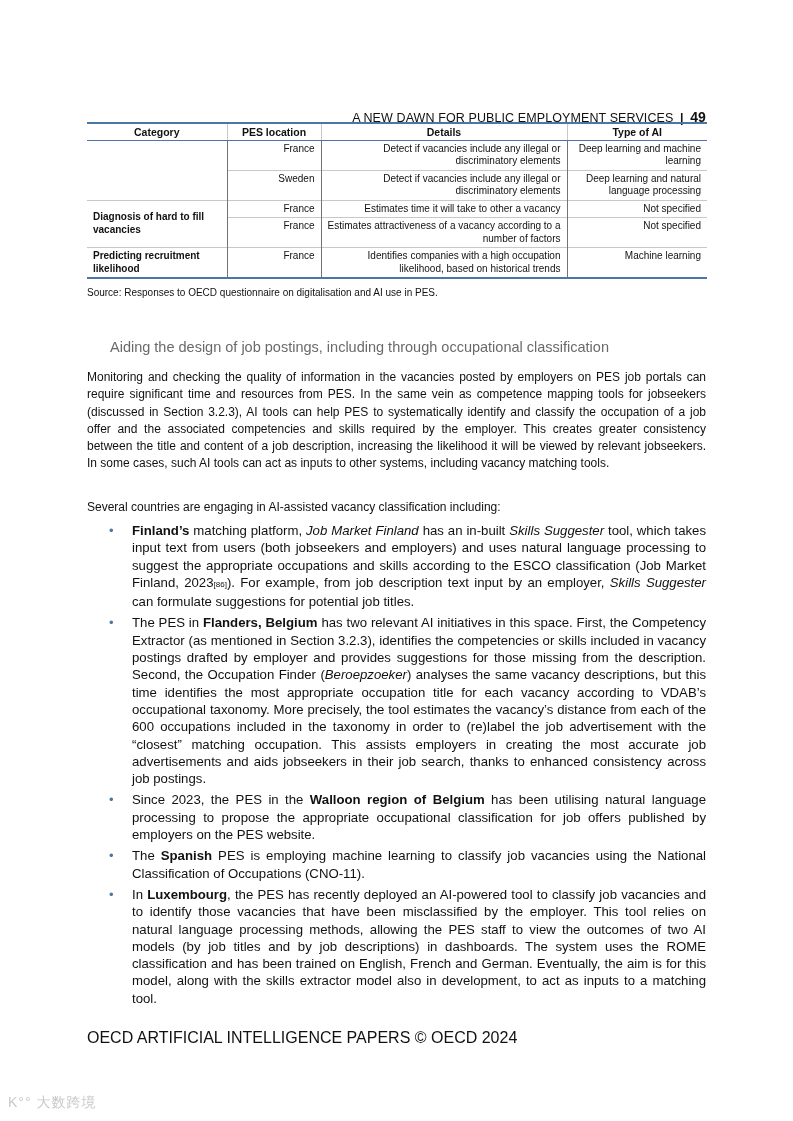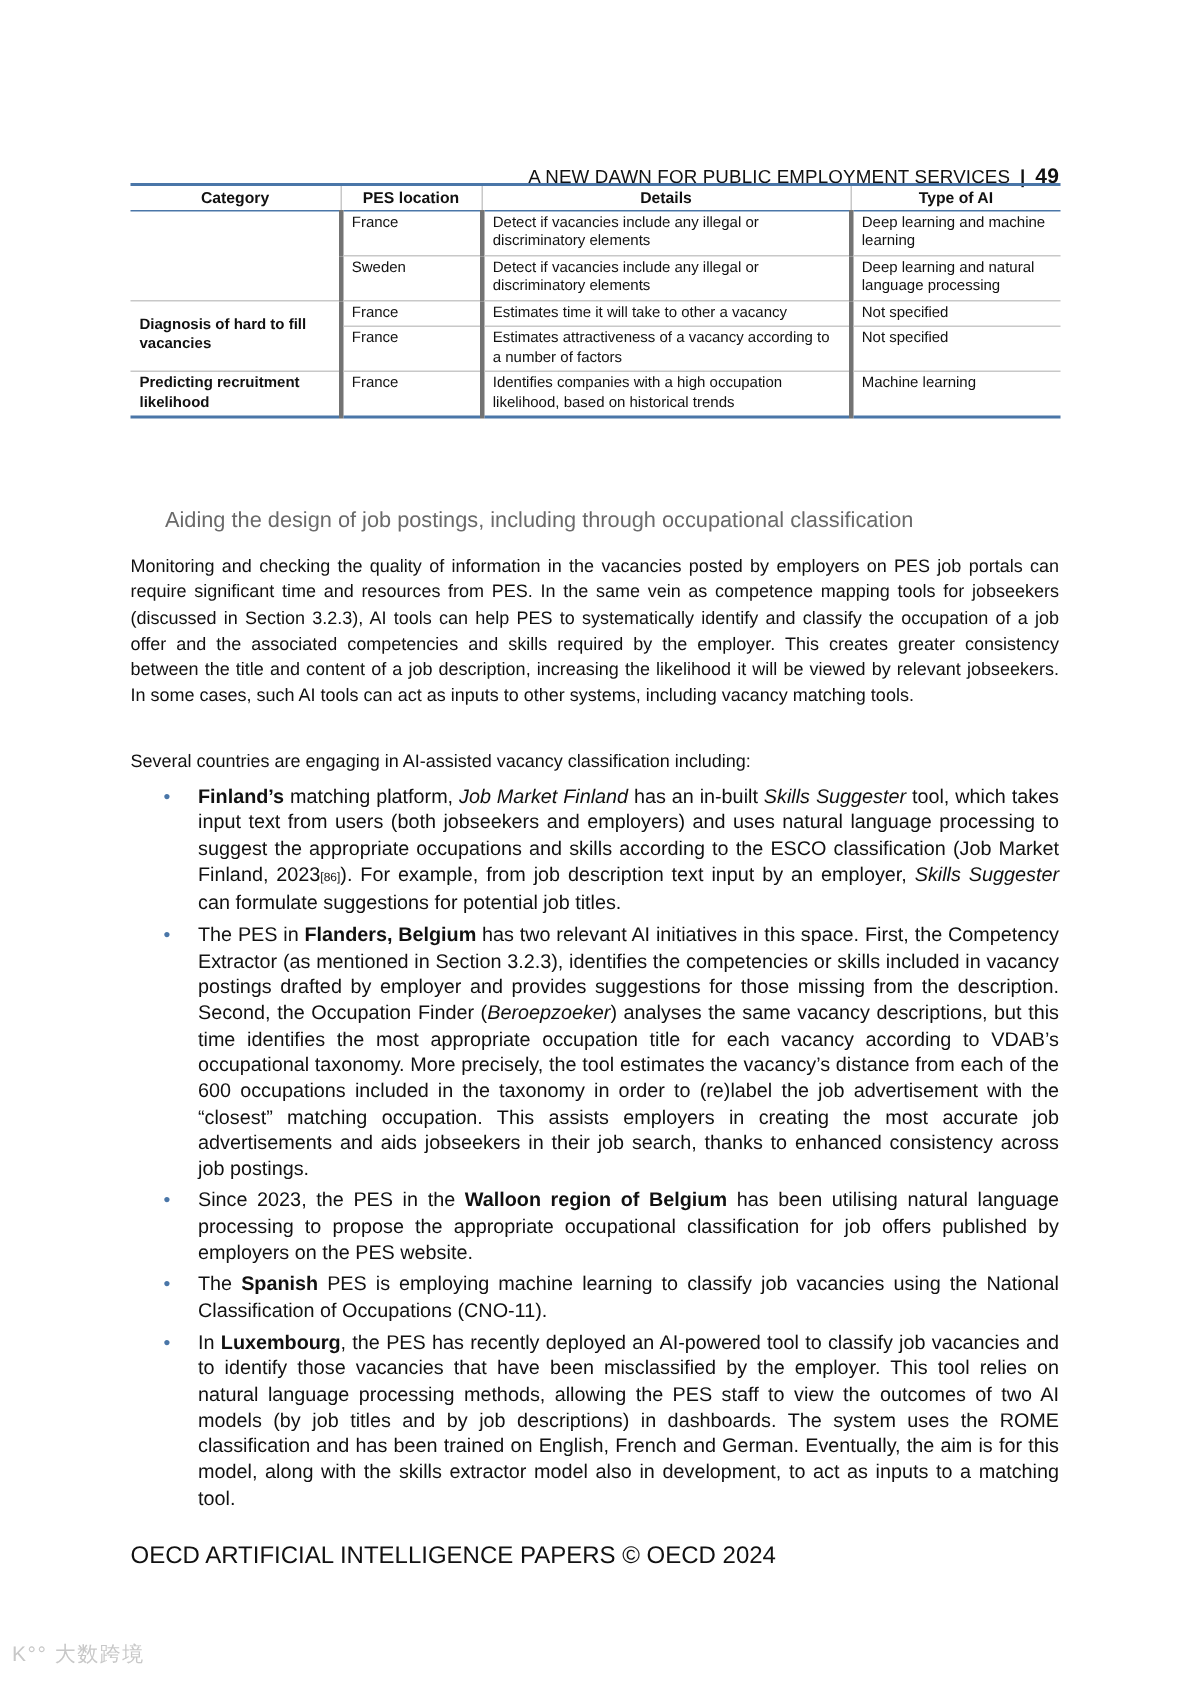--- a/index.html
+++ b/index.html
@@ -8,22 +8,22 @@
   .running-head { position: absolute; top: 85px; right: 87px; font-size: 12.5px; color: #111; letter-spacing: 0.1px; margin-top: 24px; }
   .running-head .sep { font-weight: bold; margin: 0 3px; }
   .running-head .pnum { font-weight: bold; font-size: 14px; }
 
   table.ai-table { position: absolute; top: 122px; left: 87px; width: 620px; border-collapse: collapse;
                    font-family: "Liberation Sans", sans-serif; font-size: 10px; line-height: 12.5px; }
   table.ai-table { border-top: 2px solid #4a76a8; border-bottom: 2px solid #4a76a8; }
   table.ai-table th { font-weight: bold; text-align: center; font-size: 10.5px; padding: 2px 6px 1px;
                       border-bottom: 1px solid #4a76a8; border-left: 1px solid #c8c8c8; }
   table.ai-table th:first-child { border-left: none; }
-  table.ai-table td { padding: 2px 6px 2px; vertical-align: top; border-left: 3px solid #737373;
-                      border-top: 1px solid #c8c8c8; color: #111; }
+  table.ai-table td { padding: 2px 6px 2px; vertical-align: top; border-left: 1px solid #737373;
+                      border-top: 1px solid #c8c8c8; color: #111; text-align: right; }
   table.ai-table td.cat { border-left: none; font-weight: bold; text-align: left; vertical-align: middle; }
   table.ai-table col.c1 { width: 140px; }
   table.ai-table col.c2 { width: 94px; }
   table.ai-table col.c3 { width: 246px; }
   table.ai-table col.c4 { width: 140px; }
 
   .notes { position: absolute; top: 286px; left: 87px; font-size: 10px; line-height: 13.5px; color: #111; }
 
   .subheading { position: absolute; top: 339px; left: 110px; font-size: 14.5px; color: #6a6a6a; }
 
@@ -91,20 +91,21 @@
     <tr>
       <td class="cat">Predicting recruitment likelihood</td>
       <td>France</td>
       <td>Identifies companies with a high occupation likelihood, based on historical trends</td>
       <td>Machine learning</td>
     </tr>
   </tbody>
 </table>
 
 <div class="notes">
+  <div>Source: Responses to OECD questionnaire on digitalisation and AI use in PES.</div>
 </div>
 
 <div class="subheading">Aiding the design of job postings, including through occupational classification</div>
 
 <p class="body-text p1" style="margin:0;">Monitoring and checking the quality of information in the vacancies posted by employers on PES job portals can require significant time and resources from PES. In the same vein as competence mapping tools for jobseekers (discussed in Section 3.2.3), AI tools can help PES to systematically identify and classify the occupation of a job offer and the associated competencies and skills required by the employer. This creates greater consistency between the title and content of a job description, increasing the likelihood it will be viewed by relevant jobseekers. In some cases, such AI tools can act as inputs to other systems, including vacancy matching tools.</p>
 <p class="body-text p2" style="margin:0;">Several countries are engaging in AI-assisted vacancy classification including:</p>
 
 <ul class="bullets">
   <li>
     <span class="dot">•</span>

